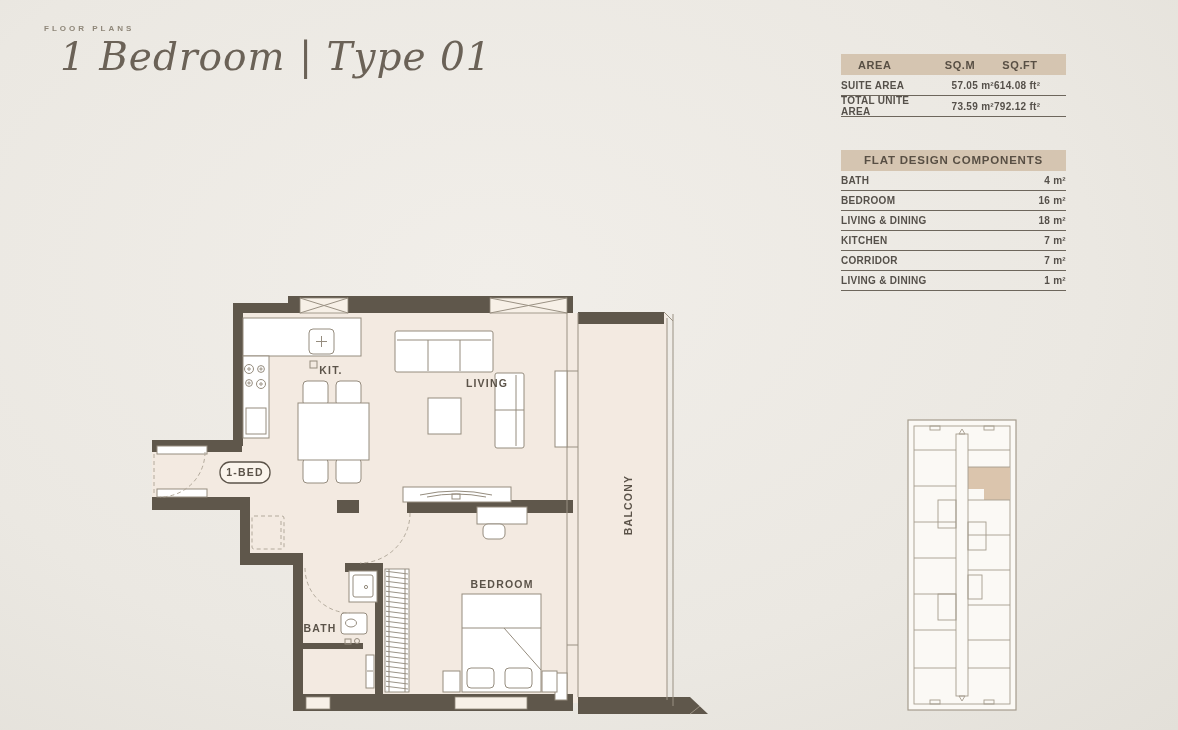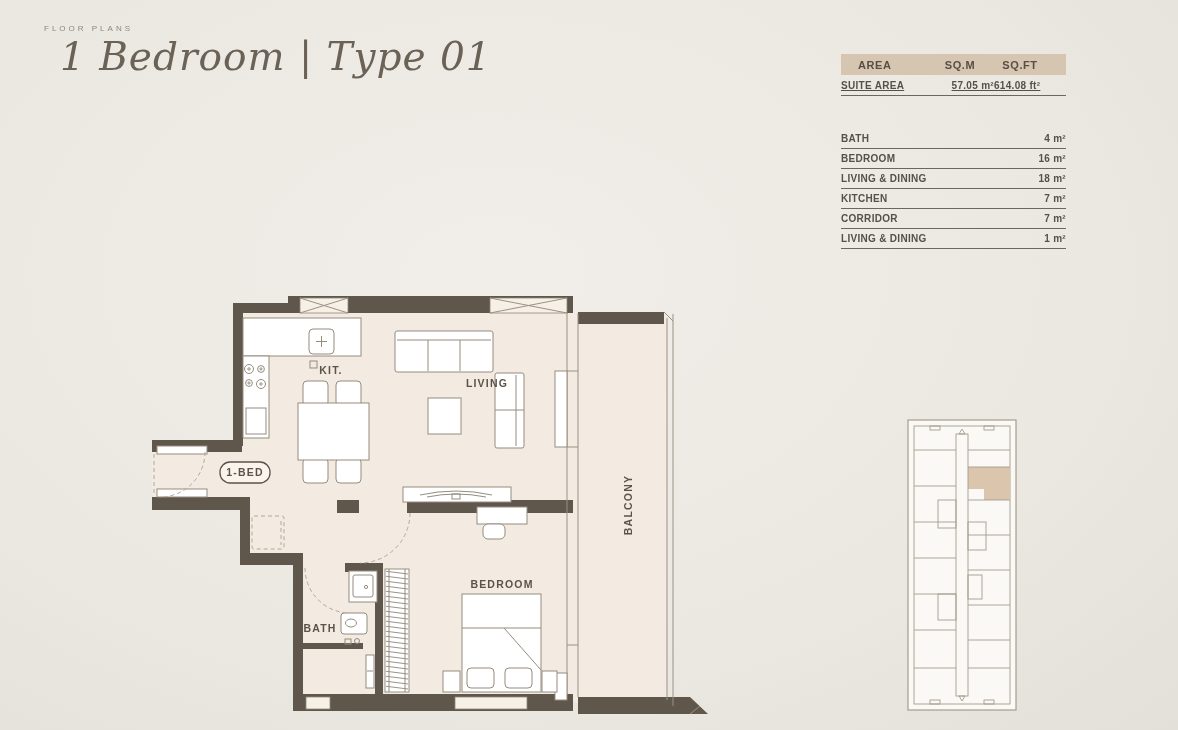--- a/index.html
+++ b/index.html
@@ -4,33 +4,33 @@
 <style>
   * { margin:0; padding:0; box-sizing:border-box; }
   html,body { width:1178px; height:730px; }
   body {
     position:relative; overflow:hidden;
     font-family:"Liberation Sans", sans-serif;
     background:radial-gradient(ellipse at 42% 38%, #f1eee9 0%, #ebe8e2 62%, #e3e0d9 100%);
     color:#5b5349;
   }
   
-  .eyebrow { position:absolute; left:44px; top:24px; font-size:8px; font-weight:normal;
+  .eyebrow { position:absolute; left:44px; top:24px; font-size:8px; font-weight:bold;
              letter-spacing:3px; color:#8f8779; }
   .title   { position:absolute; left:40px; top:34px; font-family:"DejaVu Serif", serif;
              font-style:italic; font-size:39px; font-weight:400; color:#6b6257; letter-spacing:1px;margin-left:20px; }
   
   .panel { position:absolute; left:841px; top:54px; width:225px; }
   .bar { height:21px; background:#d5c5b1; display:flex; align-items:center;
          font-size:11px; font-weight:bold; letter-spacing:0.6px; color:#584f44; }
   .bar .c1 { padding-left:17px; flex:1; }
   .bar .c2 { width:68px; text-align:center; }
   .bar .c3 { width:72px; text-align:center; padding-right:20px; }
   .trow { height:21px; display:flex; align-items:center; border-bottom:1px solid #6d665c;
-          font-size:10px; font-weight:bold; letter-spacing:0.3px; color:#55504a;text-decoration:underline; }
+          font-size:10px; font-weight:bold; letter-spacing:0.3px; color:#55504a; }
   .trow .c1 { flex:1; text-align:left; }
   .trow .c2 { width:68px; text-align:right; }
   .trow .c3 { width:72px; text-align:left; }
   .comp { margin-top:33px; }
   .bar2 { height:21px; background:#d5c5b1; text-align:center; line-height:21px;
           font-size:11.5px; font-weight:bold; letter-spacing:0.8px; color:#584f44; }
   .crow { height:20px; display:flex; align-items:center; justify-content:space-between;
           border-bottom:1px solid #6d665c; font-size:10px; font-weight:bold;
           letter-spacing:0.3px; color:#55504a; }
   
@@ -56,23 +56,29 @@
     <div class="bar">
       <span class="c1">AREA</span>
       <span class="c2">SQ.M</span>
       <span class="c3">SQ.FT</span>
     </div>
     <div class="trow">
       <span class="c1">SUITE AREA</span>
       <span class="c2">57.05 m²</span>
       <span class="c3">614.08 ft²</span>
     </div>
+    <div class="trow">
+      <span class="c1">TOTAL UNITE AREA</span>
+      <span class="c2">73.59 m²</span>
+      <span class="c3">792.12 ft²</span>
+    </div>
   </div>
 
   <div class="comp">
+    <div class="bar2">FLAT DESIGN COMPONENTS</div>
     <div class="crow">
       <span>BATH</span>
       <span>4 m²</span>
     </div>
     <div class="crow">
       <span>BEDROOM</span>
       <span>16 m²</span>
     </div>
     <div class="crow">
       <span>LIVING &amp; DINING</span>

